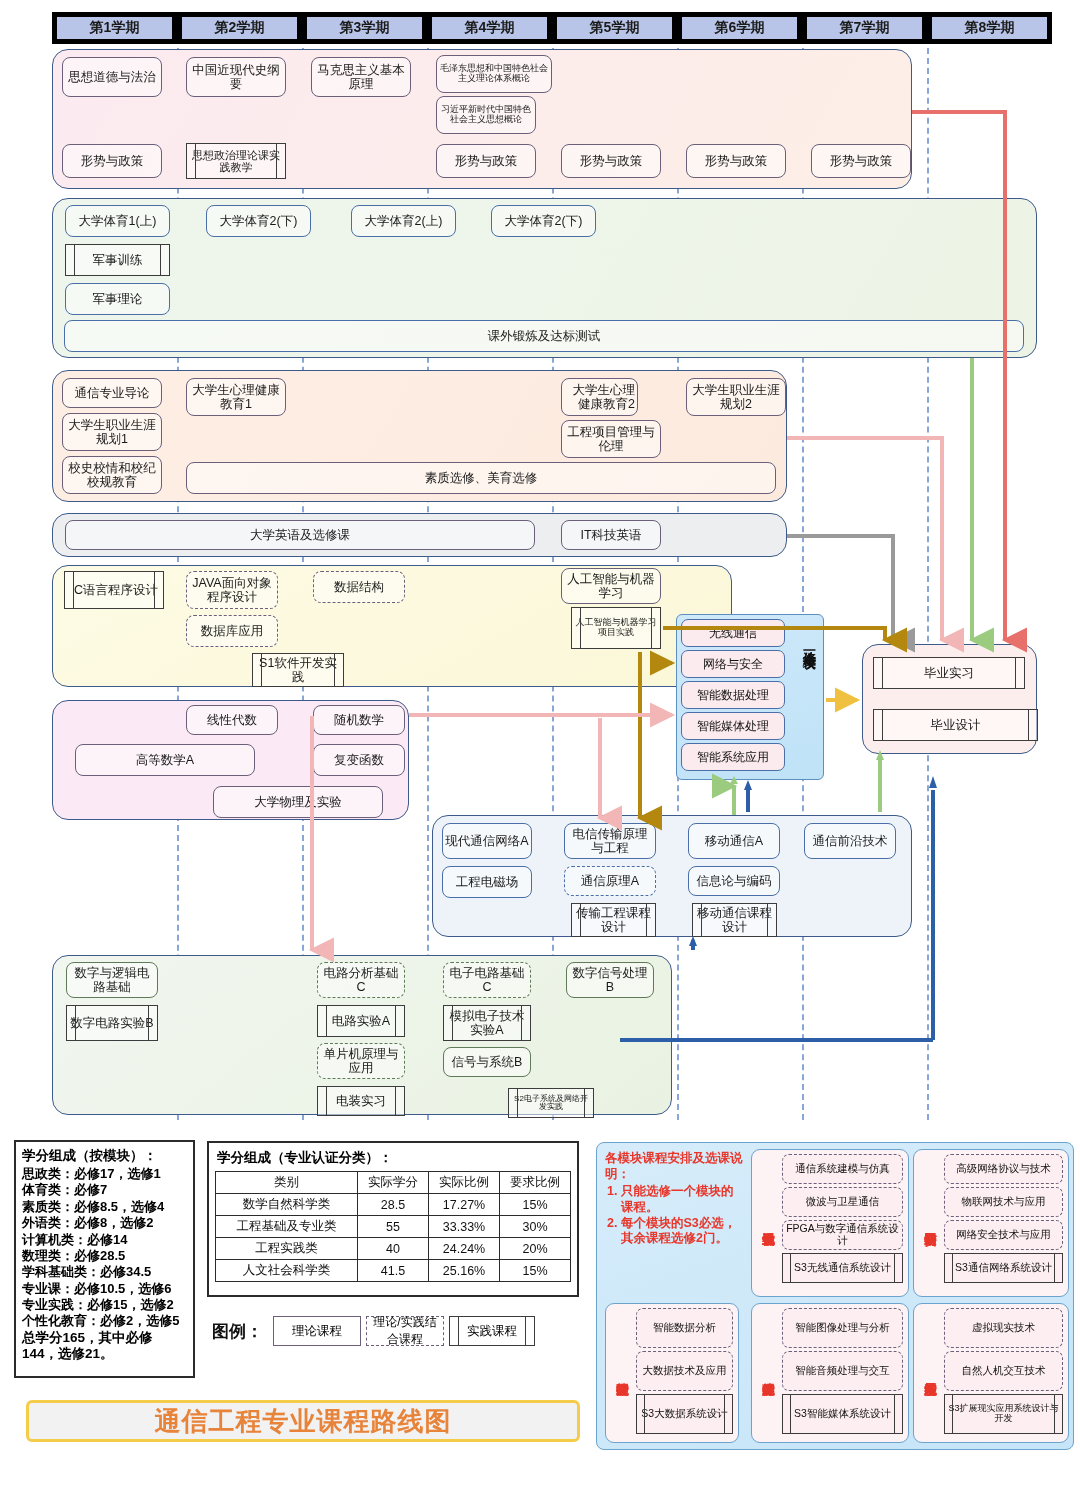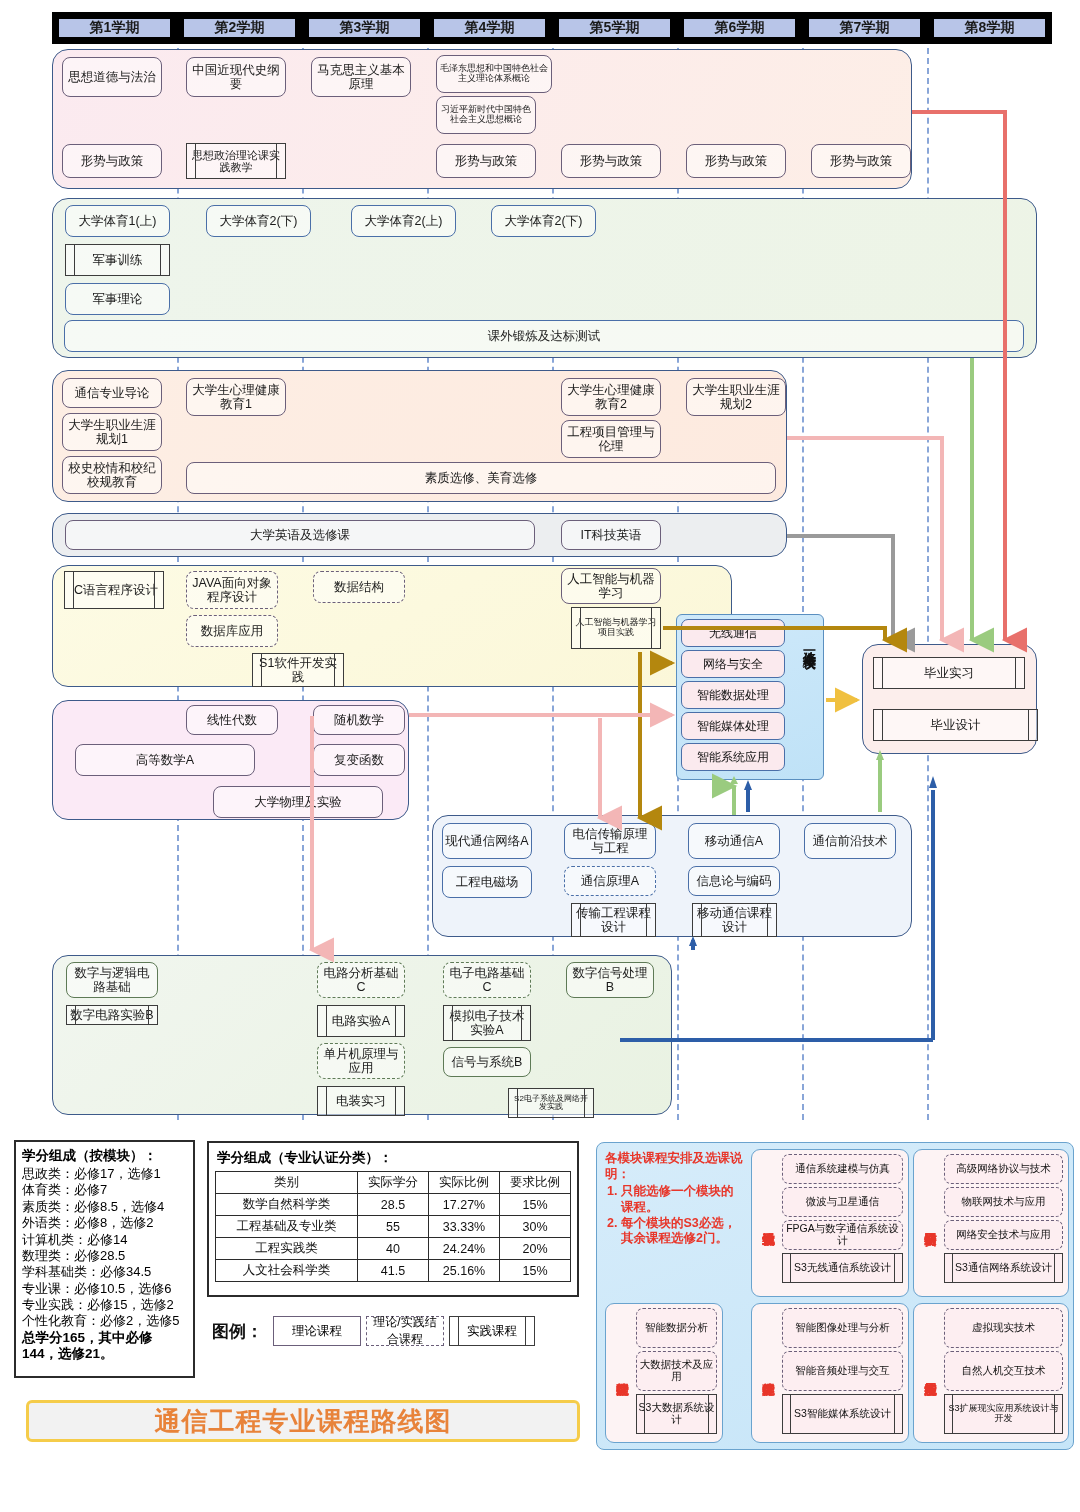--- a/index.html
+++ b/index.html
@@ -9,21 +9,21 @@
     background:#ffffff;
     font-family:"Liberation Sans", sans-serif;
     position:relative;
     overflow:hidden;
   }
   #root { position:absolute; inset:0; }
 
   
   .hdr-row { position:absolute; left:52px; top:12px; width:1000px; height:32px; display:flex; }
   .hdr-cell {
-    flex:1 1 0; background:#b8c5e8; border:7px solid #000000;
+    flex:1 1 0; background:#b8c5e8; border:5px solid #000000;
     color:#1b1b1b; font-weight:bold; font-size:14px;
     display:flex; align-items:center; justify-content:center;
   }
 
   
   .sep { position:absolute; width:0; border-left:2.5px dashed #89a6d8; }
 
   
   .band { position:absolute; border:1.5px solid #3d5a8a; border-radius:16px; }
   .band.pol   { background:linear-gradient(120deg,#fbeaf0 0%,#fdeee6 100%); }
@@ -79,21 +79,21 @@
     font-size:13px; font-weight:bold; color:#111;
     text-align:center; line-height:1.1; letter-spacing:1px;
   }
 
   
   #credits-module {
     position:absolute; left:14px; top:1140px; width:181px; height:238px;
     border:2px solid #2b2b2b; background:#fff; padding:5px 5px 0 6px;
   }
   #credits-module .ttl { font-weight:bold; font-size:13.5px; margin-bottom:1px; }
-  #credits-module .ln  { font-size:13px; line-height:1.26; }
+  #credits-module .ln  { font-size:13px; line-height:1.26;font-weight:bold; }
   #credits-module .tot { font-weight:bold; font-size:13.5px; line-height:1.2; }
 
   
   #credits-table-wrap {
     position:absolute; left:207px; top:1141px; width:372px; height:156px;
     border:2px solid #2b2b2b; background:#fff; padding:4px 6px;
   }
   #credits-table-wrap .ttl { font-weight:bold; font-size:13.5px; margin:2px 0 4px 2px; }
   table.ct { border-collapse:collapse; width:100%; }
   table.ct td, table.ct th {
@@ -198,21 +198,21 @@
   <div class="cbox t-theory blue" style="left:206px;top:205px;width:105px;height:32px;">大学体育2(下)</div>
   <div class="cbox t-theory blue" style="left:351px;top:205px;width:105px;height:32px;">大学体育2(上)</div>
   <div class="cbox t-theory blue" style="left:491px;top:205px;width:105px;height:32px;">大学体育2(下)</div>
   <div class="cbox t-theory blue" style="left:64px;top:320px;width:960px;height:32px;">课外锻炼及达标测试</div>
 
   <div class="band qual" style="left:52px;top:370px;width:735px;height:132px;"></div>
   <div class="cbox t-theory" style="left:62px;top:378px;width:100px;height:30px;">通信专业导论</div>
   <div class="cbox t-theory" style="left:62px;top:413px;width:100px;height:38px;">大学生职业生涯规划1</div>
   <div class="cbox t-theory" style="left:62px;top:456px;width:100px;height:38px;">校史校情和校纪校规教育</div>
   <div class="cbox t-theory" style="left:186px;top:378px;width:100px;height:38px;">大学生心理健康教育1</div>
-  <div class="cbox t-theory" style="left:561px;top:378px;width:100px;height:38px;">大学生心理健康教育2</div>
+  <div class="cbox t-theory" style="left:561px;top:378px;width:77px;height:38px;text-align:right;">大学生心理健康教育2</div>
   <div class="cbox t-theory" style="left:561px;top:420px;width:100px;height:38px;">工程项目管理与伦理</div>
   <div class="cbox t-theory" style="left:686px;top:378px;width:100px;height:38px;">大学生职业生涯规划2</div>
   <div class="cbox t-theory" style="left:186px;top:462px;width:590px;height:32px;">素质选修、美育选修</div>
 
   <div class="band lang" style="left:52px;top:513px;width:735px;height:44px;"></div>
   <div class="cbox t-theory" style="left:65px;top:520px;width:470px;height:30px;">大学英语及选修课</div>
   <div class="cbox t-theory" style="left:561px;top:520px;width:100px;height:30px;">IT科技英语</div>
 
   <div class="band comp" style="left:52px;top:565px;width:680px;height:122px;"></div>
   <div class="cbox t-prac" style="left:64px;top:571px;width:100px;height:38px;padding-left:6px;">C语言程序设计</div>
@@ -251,21 +251,21 @@
   <div class="cbox t-theory blue" style="left:564px;top:823px;width:92px;height:36px;">电信传输原理与工程</div>
   <div class="cbox t-mixed blue" style="left:564px;top:866px;width:92px;height:30px;">通信原理A</div>
   <div class="cbox t-prac" style="left:571px;top:903px;width:85px;height:34px;">传输工程课程设计</div>
   <div class="cbox t-theory blue" style="left:688px;top:823px;width:92px;height:36px;">移动通信A</div>
   <div class="cbox t-theory blue" style="left:688px;top:866px;width:92px;height:30px;">信息论与编码</div>
   <div class="cbox t-prac" style="left:692px;top:903px;width:85px;height:34px;">移动通信课程设计</div>
   <div class="cbox t-theory blue" style="left:804px;top:823px;width:92px;height:36px;">通信前沿技术</div>
 
   <div class="band elec" style="left:52px;top:955px;width:620px;height:160px;"></div>
   <div class="cbox t-theory green" style="left:66px;top:962px;width:92px;height:36px;">数字与逻辑电路基础</div>
-  <div class="cbox t-prac" style="left:66px;top:1005px;width:92px;height:20px;">数字电路实验B</div>
+  <div class="cbox t-prac" style="left:66px;top:1005px;width:92px;height:36px;">数字电路实验B</div>
   <div class="cbox t-mixed green" style="left:317px;top:962px;width:88px;height:36px;">电路分析基础C</div>
   <div class="cbox t-prac" style="left:317px;top:1005px;width:88px;height:32px;">电路实验A</div>
   <div class="cbox t-mixed green" style="left:317px;top:1043px;width:88px;height:36px;">单片机原理与应用</div>
   <div class="cbox t-prac" style="left:317px;top:1086px;width:88px;height:30px;">电装实习</div>
   <div class="cbox t-mixed green" style="left:443px;top:962px;width:88px;height:36px;">电子电路基础C</div>
   <div class="cbox t-prac" style="left:443px;top:1005px;width:88px;height:36px;">模拟电子技术实验A</div>
   <div class="cbox t-theory green" style="left:443px;top:1047px;width:88px;height:30px;">信号与系统B</div>
   <div class="cbox t-prac xxs" style="left:508px;top:1088px;width:86px;height:30px;">S2电子系统及网络开发实践</div>
   <div class="cbox t-theory green" style="left:566px;top:962px;width:88px;height:36px;">数字信号处理B</div>
 
@@ -423,21 +423,21 @@
     <div class="mod-card" style="left:316px;top:6px;width:156px;height:148px;">
       <div class="mtitle" style="writing-mode: vertical-rl; text-orientation: upright;">通信网络与安全</div>
       <div class="mcourses">
         <div class="mc" style="height:30px;">高级网络协议与技术</div>
         <div class="mc" style="height:30px;">物联网技术与应用</div>
         <div class="mc" style="height:30px;">网络安全技术与应用</div>
         <div class="mc s3" style="height:30px;">S3通信网络系统设计</div>
       </div>
     </div>
 
-    <div class="mod-card" style="left:8px;top:160px;width:118px;height:140px;">
+    <div class="mod-card" style="left:8px;top:160px;width:134px;height:140px;">
       <div class="mtitle" style="writing-mode: vertical-rl; text-orientation: upright;">智能数据处理</div>
       <div class="mcourses">
         <div class="mc" style="height:40px;">智能数据分析</div>
         <div class="mc" style="height:40px;">大数据技术及应用</div>
         <div class="mc s3" style="height:40px;">S3大数据系统设计</div>
       </div>
     </div>
 
     <div class="mod-card" style="left:154px;top:160px;width:158px;height:140px;">
       <div class="mtitle" style="writing-mode: vertical-rl; text-orientation: upright;">智能媒体处理</div>

